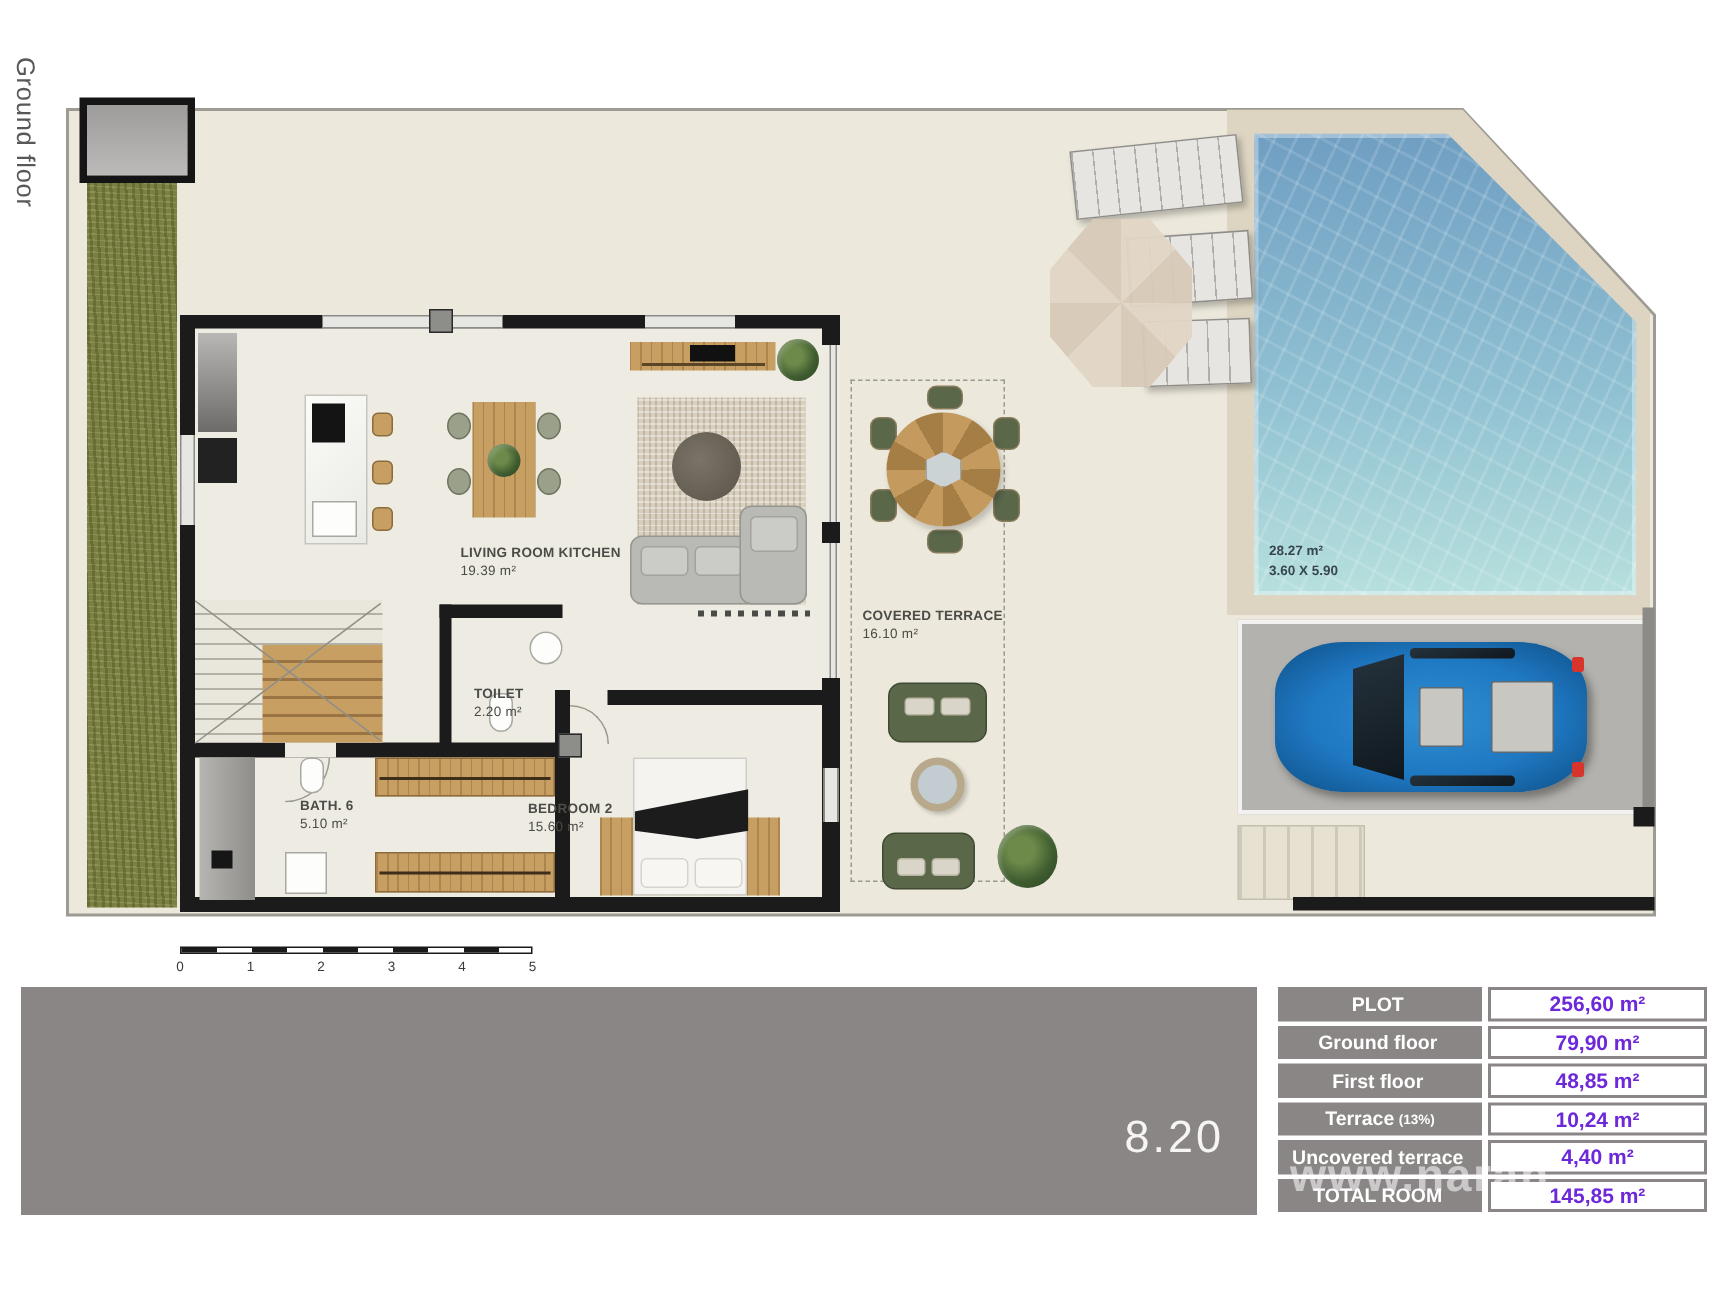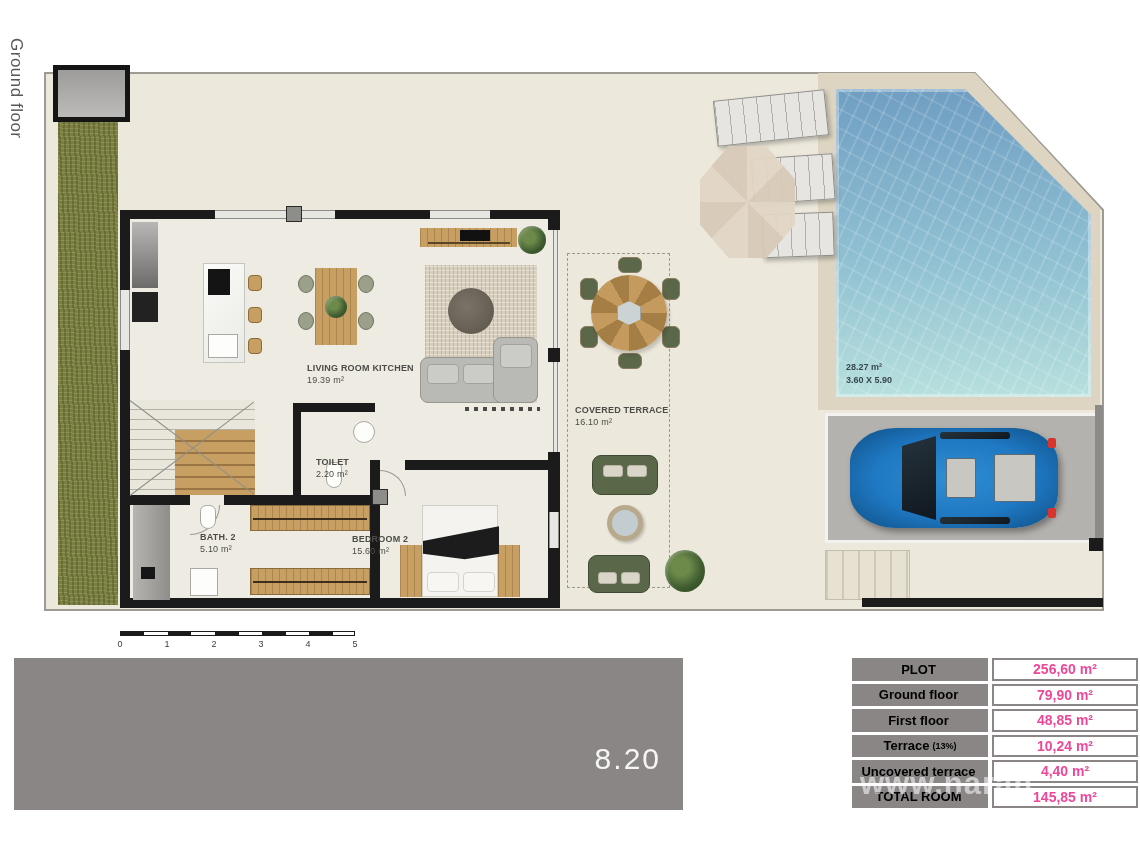--- a/index.html
+++ b/index.html
@@ -63,28 +63,28 @@
   .stairs-wood{background:repeating-linear-gradient(180deg,#c89f63 0 10px,#9a7442 10px 12px);}
   .diag{height:1px;background:#8f8f89;transform-origin:left center;}
   .stairs-out{border:1px solid #c4beae;
     background:repeating-linear-gradient(90deg,#cfc9b9 0 2px,transparent 2px 16px),#e7e1d2;}
   
   .scalebar{left:120px;top:631px;width:237px;height:22px;}
   .scale-rule{left:0;top:0;width:235px;height:5px;border:1px solid #1a1a1a;
     background:repeating-linear-gradient(90deg,#1a1a1a 0 23.5px,#ffffff 23.5px 47px);}
   .scale-num{position:absolute;top:8px;font-size:9px;color:#3a3a3a;width:12px;text-align:center;}
   
-  .graybar{left:14px;top:658px;width:669px;height:152px;background:#8a8685;}
+  .graybar{left:14px;top:658px;width:824px;height:152px;background:#8a8685;}
   .plan-number{right:22px;top:84px;font-size:30px;color:#f6f5f4;font-weight:300;letter-spacing:2px;position:absolute;}
   .sumtable{left:852px;top:658px;width:286px;height:150px;display:grid;
     grid-template-columns:136px 1fr;grid-auto-rows:1fr;gap:3px 4px;}
-  .sumtable .lbl{background:#8a8685;color:#000000;font-weight:700;font-size:13px;
+  .sumtable .lbl{background:#8a8685;color:#ffffff;font-weight:700;font-size:13px;
     display:flex;align-items:center;justify-content:center;gap:3px;}
   .sumtable .lbl .note{font-size:9px;font-weight:700;}
-  .sumtable .val{background:#fff;border:2px solid #8a8685;color:#ec4899;font-weight:700;
+  .sumtable .val{background:#fff;border:2px solid #8a8685;color:#6d28d9;font-weight:700;
     font-size:14px;display:flex;align-items:center;justify-content:center;}
   .watermark{left:860px;top:766px;font-size:31px;color:rgba(255,255,255,.55);
     letter-spacing:1px;z-index:20;font-weight:700;}
   .bed{background:#f4f3f0;border:1px solid #cfcdc7;}
   .pillow{background:#f7f6f3;border:1px solid #d5d3cd;border-radius:4px;}
   .throw{background:#1c1c1c;clip-path:polygon(0 38%,100% 22%,100% 52%,55% 58%,0 52%);}
   .plant{border-radius:50%;
     background:radial-gradient(circle at 40% 40%,#6d8a4a 0 25%,#3e5c2f 60%,#2c4422 100%);
     box-shadow:inset 2px 2px 3px rgba(255,255,255,.25);}
   .fixture{background:#fdfdfb;border:1px solid #a9a9a1;}
@@ -254,21 +254,21 @@
 
   <div class="abs room-label" style="left:267px;top:303px">
     <div>LIVING ROOM KITCHEN</div>
     <div class="area">19.39 m²</div>
   </div>
   <div class="abs room-label" style="left:276px;top:397px">
     <div>TOILET</div>
     <div class="area">2.20 m²</div>
   </div>
   <div class="abs room-label" style="left:160px;top:472px">
-    <div>BATH. 2</div>
+    <div>BATH. 6</div>
     <div class="area">5.10 m²</div>
   </div>
   <div class="abs room-label" style="left:312px;top:474px">
     <div>BEDROOM 2</div>
     <div class="area">15.60 m²</div>
   </div>
   <div class="abs room-label" style="left:535px;top:345px">
     <div>COVERED TERRACE</div>
     <div class="area">16.10 m²</div>
   </div>

